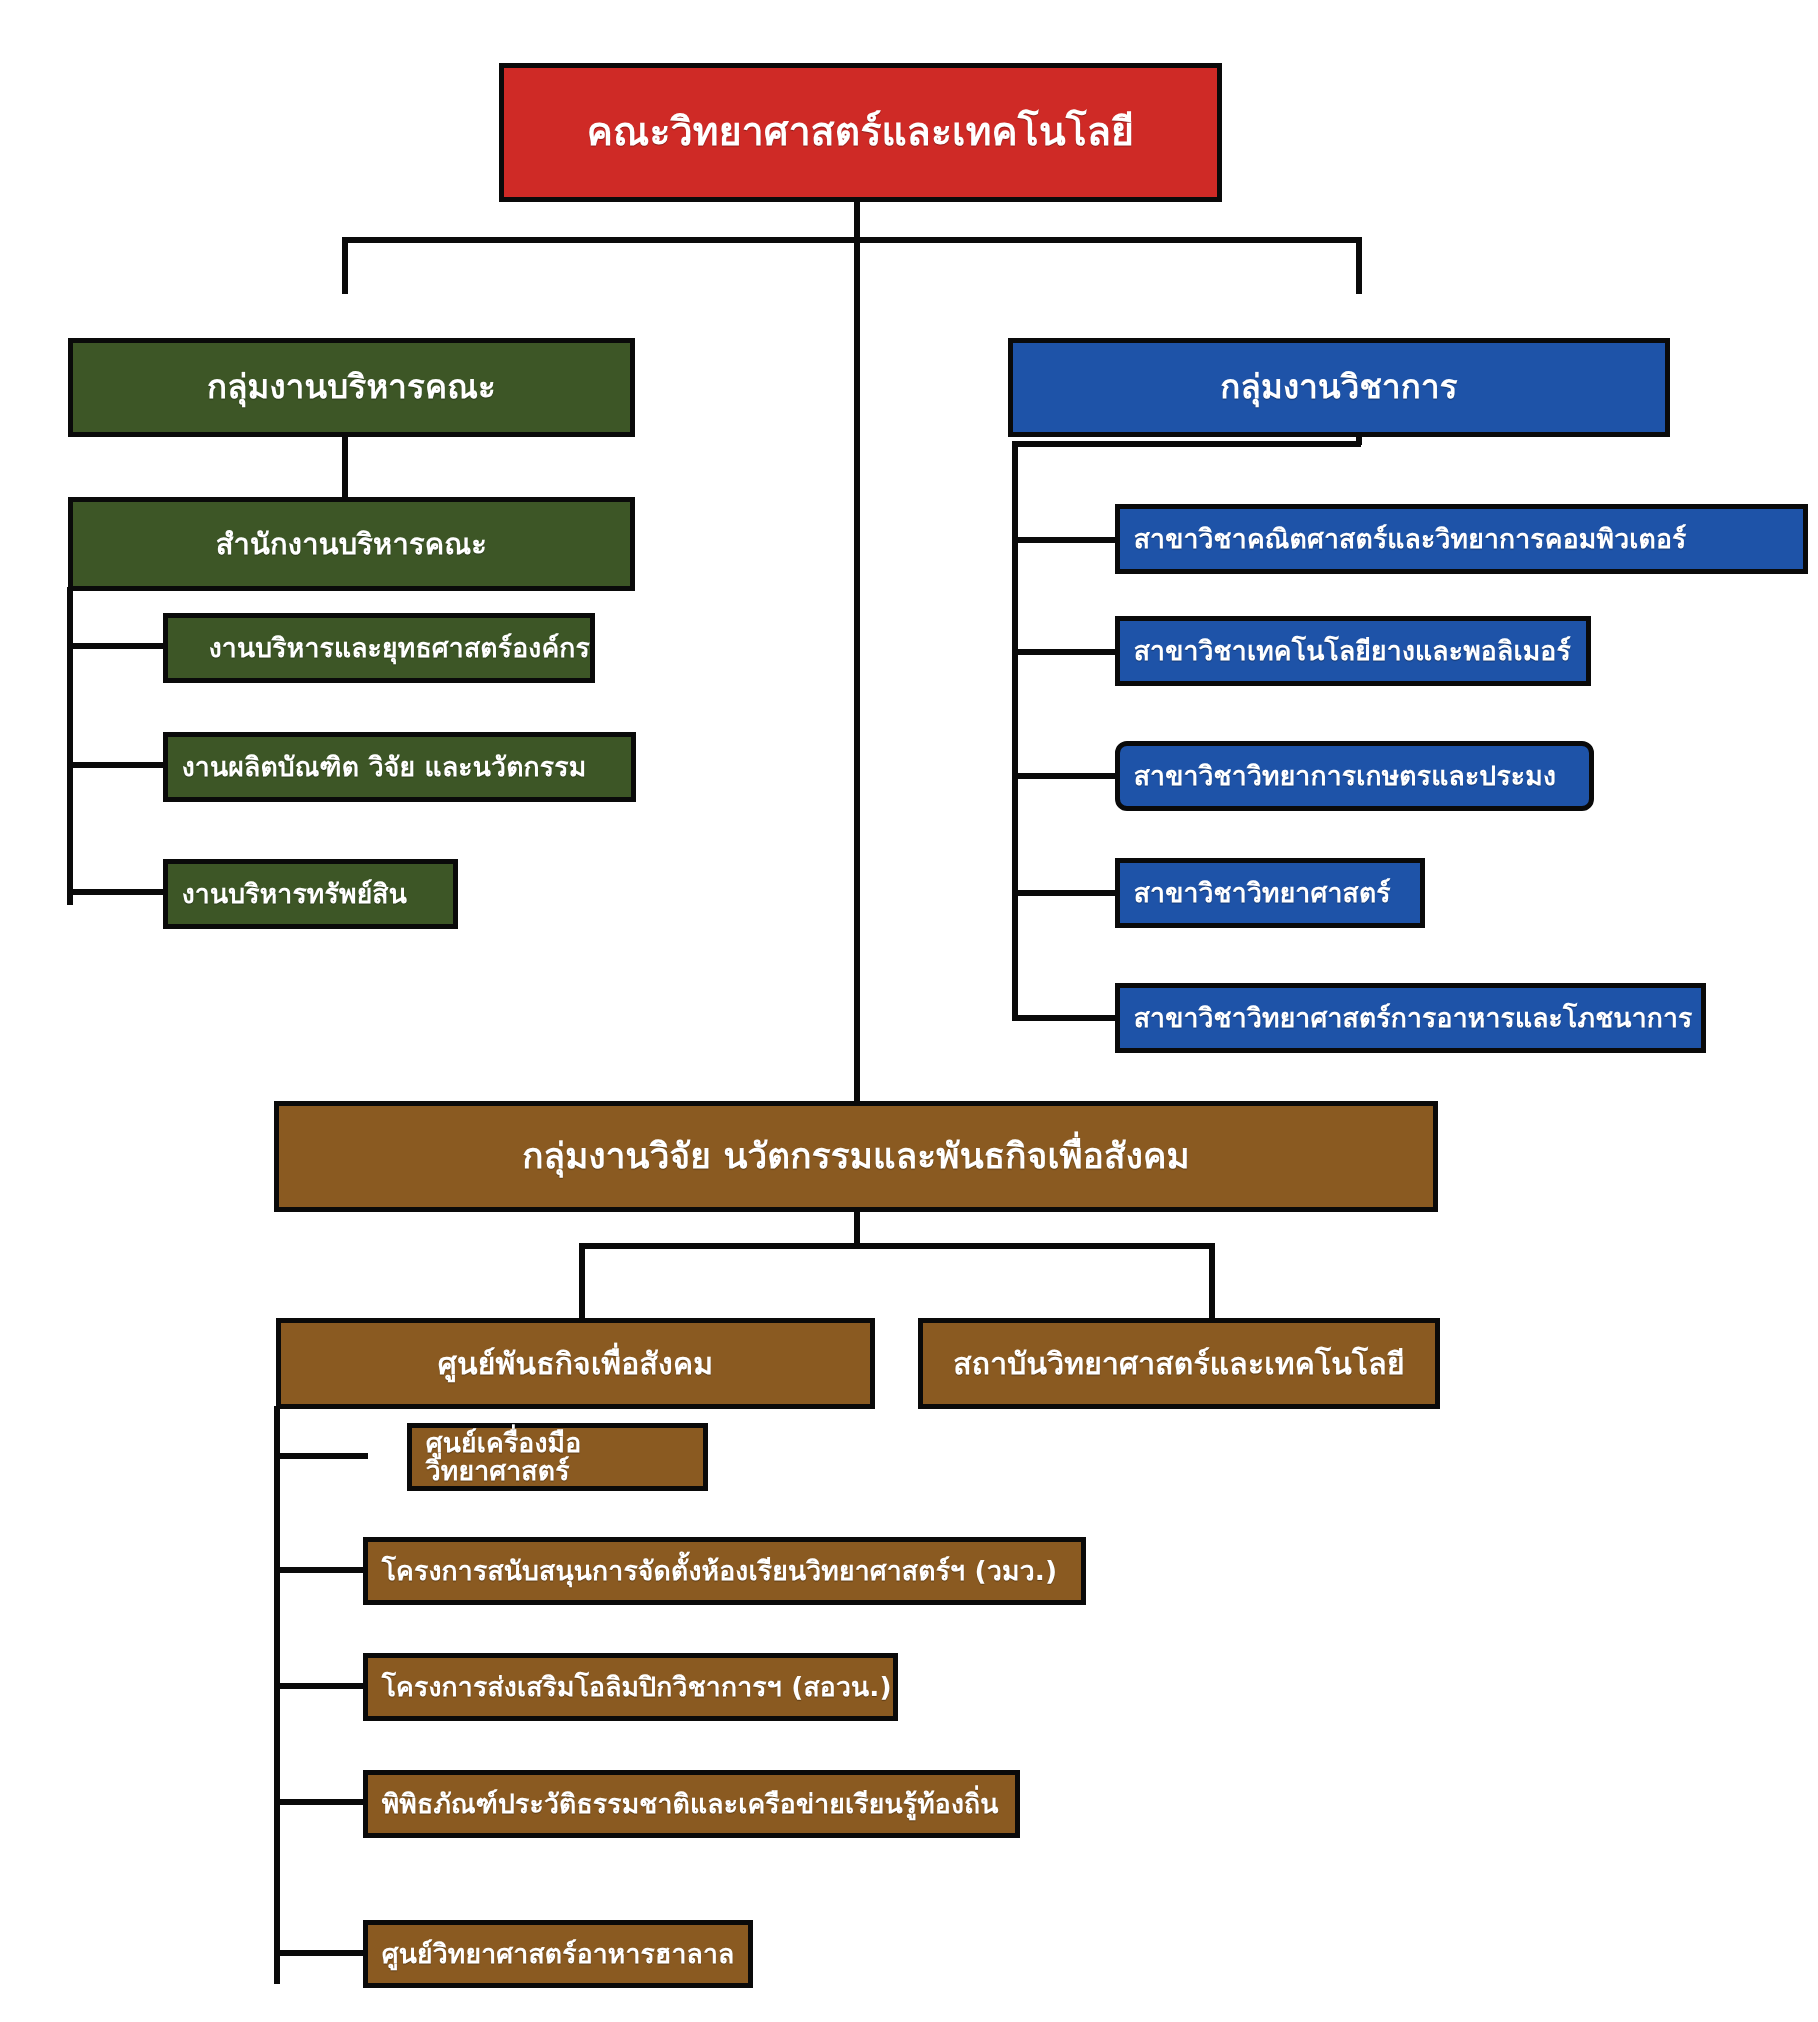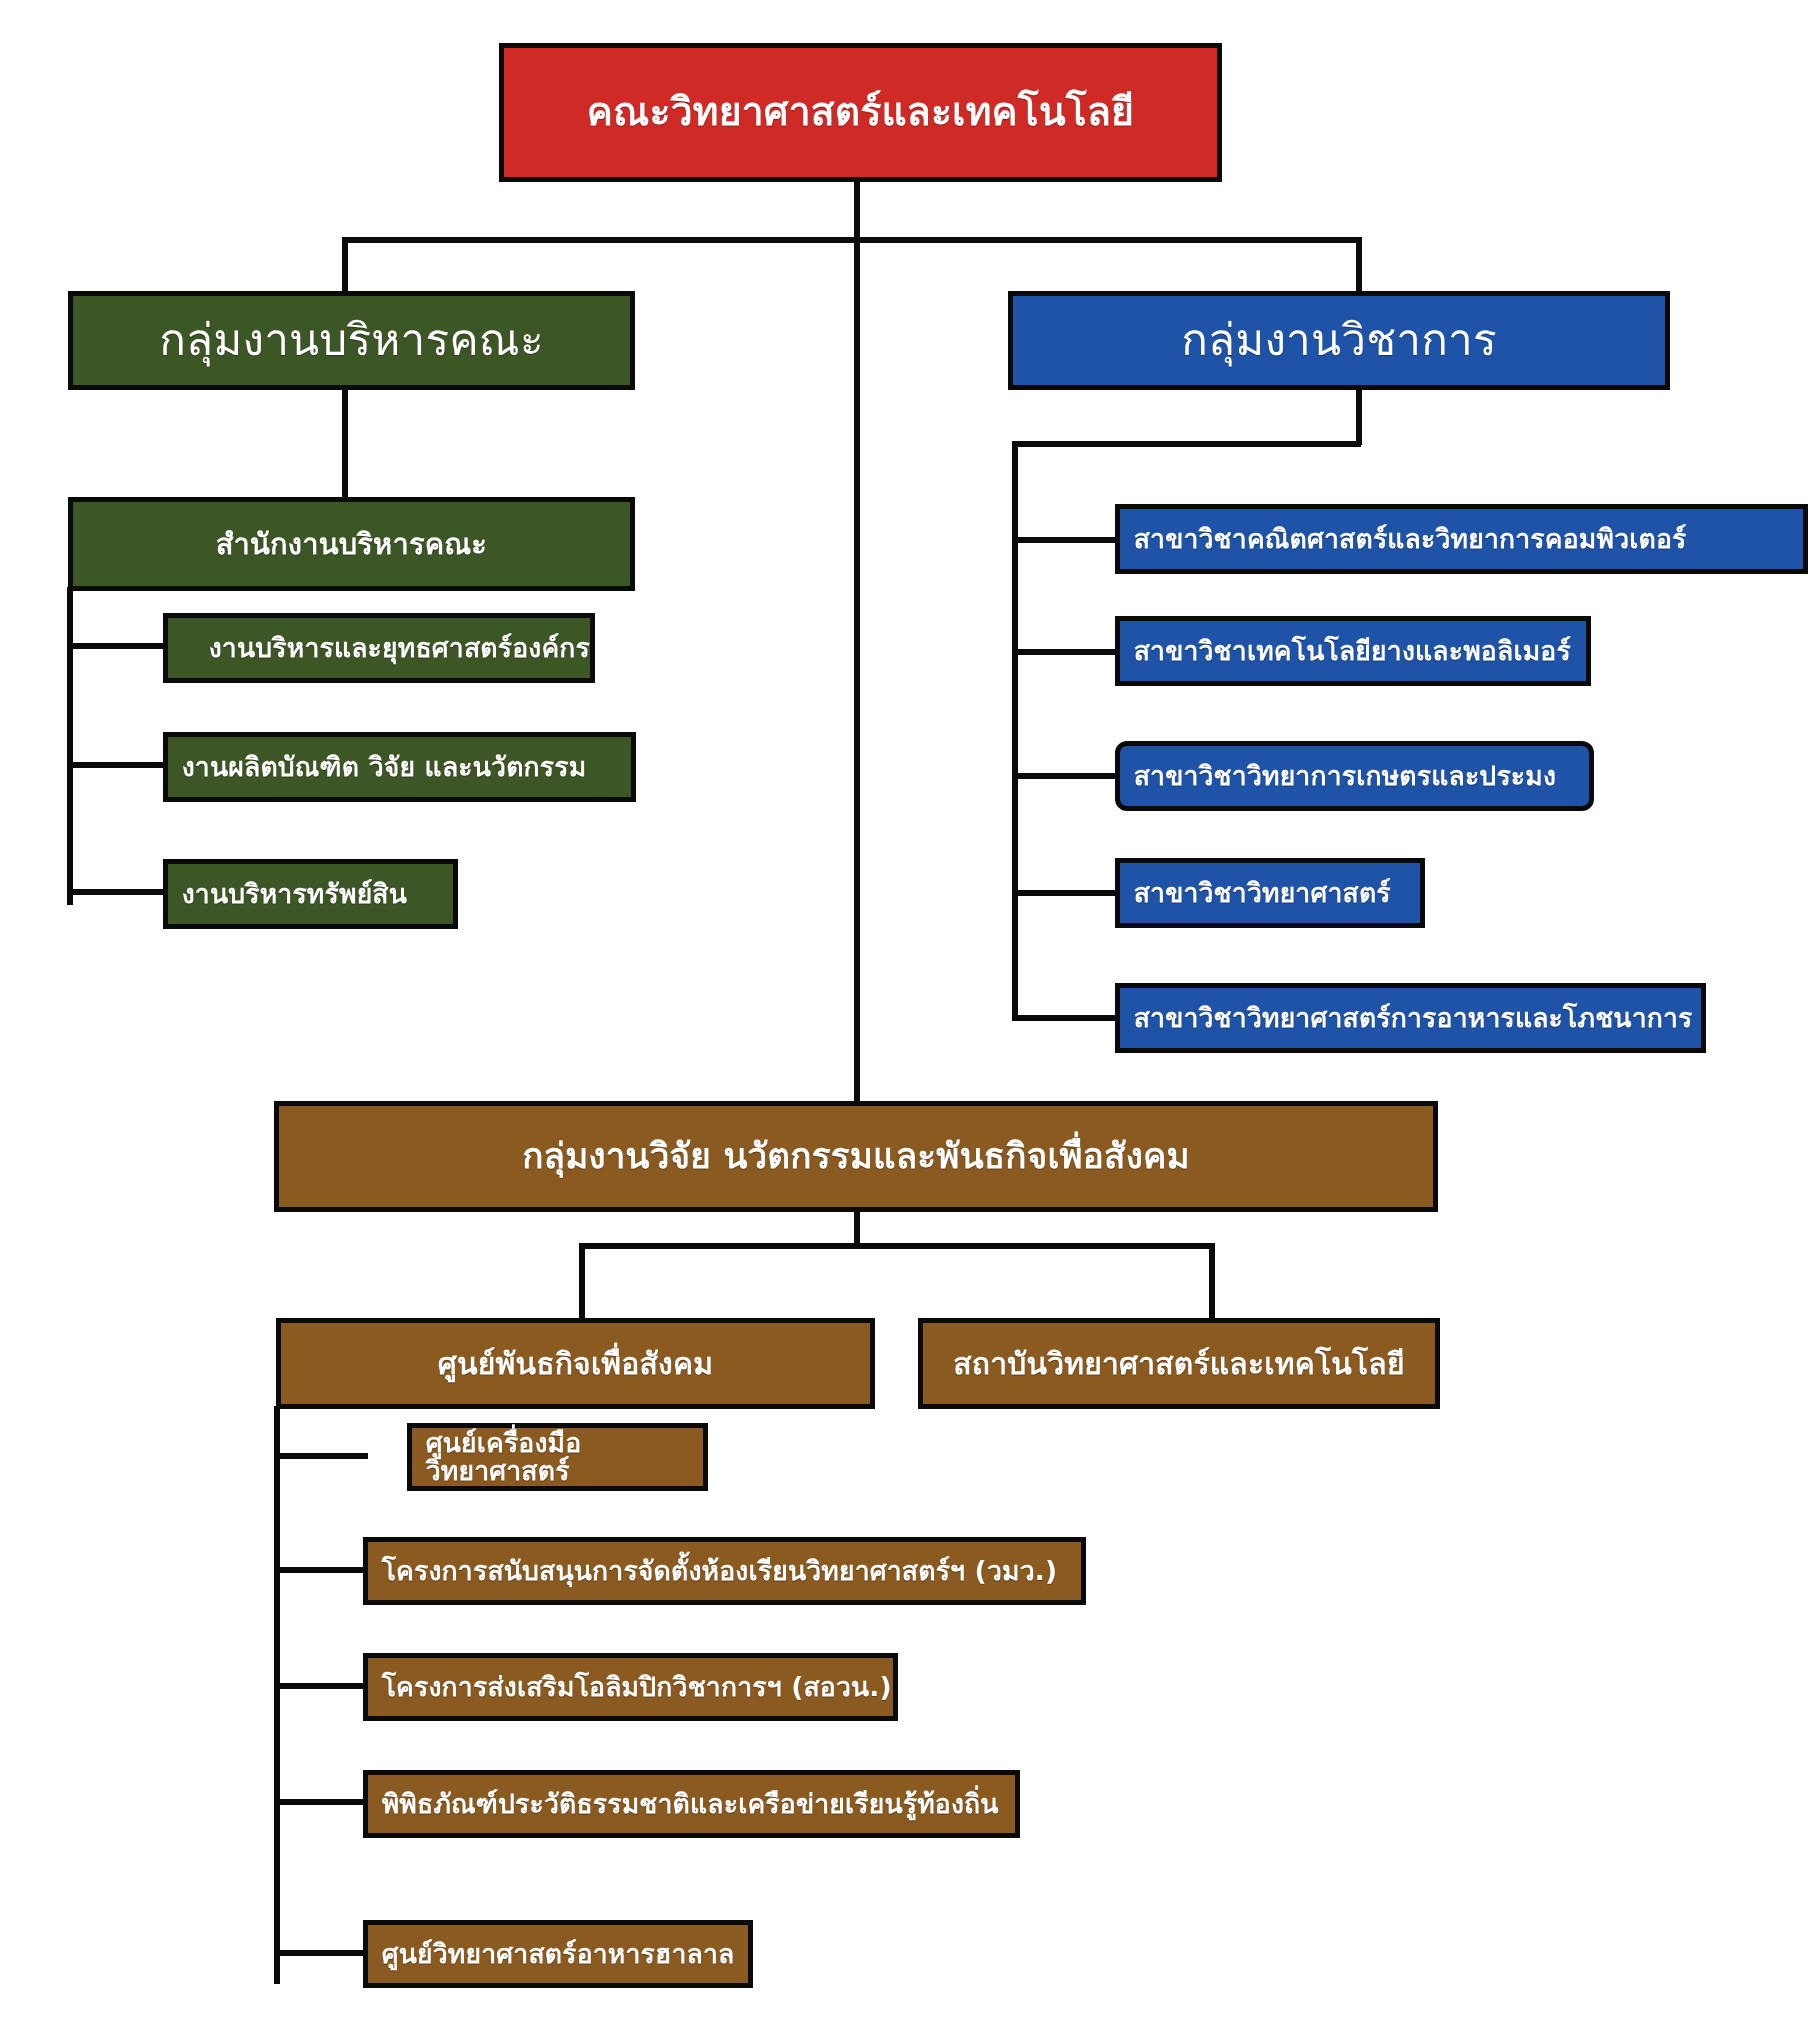--- a/index.html
+++ b/index.html
@@ -34,22 +34,22 @@
   .node span{display:block;width:100%;}
   .center{justify-content:center;text-align:center;}
   .left{justify-content:flex-start;text-align:left;}
   .left span{padding-left:13.7px;}
 
   .c-red   {background:#cf2a26;}
   .c-green {background:#3d5626;}
   .c-blue  {background:#1e53a8;}
   .c-brown {background:#8a5a21;}
 
-  .t-root  {font-size:39px;font-weight:700;}
-  .t-grp   {font-size:44px;font-weight:400;}
+  .t-root  {font-size:39px;font-weight:700;margin-top:20px;}
+  .t-grp   {font-size:33px;font-weight:700;margin-top:47px;}
   .t-sub   {font-size:29px;font-weight:700;}
   .t-leaf  {font-size:26.5px;font-weight:700;}
   .t-brownhdr{font-size:35px;font-weight:700;}
   .t-brownsub{font-size:30px;font-weight:700;}
   .t-brownleaf{font-size:26.5px;font-weight:700;}
 </style>
 </head>
 <body>
 
 <div id="chart">

